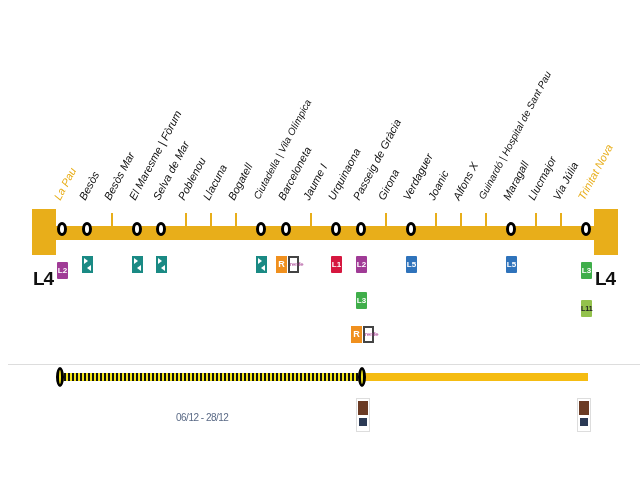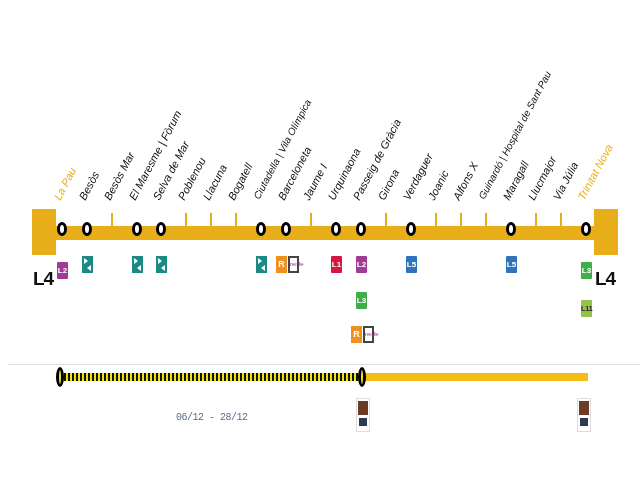--- a/index.html
+++ b/index.html
@@ -14,21 +14,21 @@
   .badge { position:absolute; width:11px; height:17px; font-size:8px; color:#fff; font-weight:bold; text-align:center; line-height:17px; border-radius:1px; font-family:"Liberation Sans", sans-serif; }
   .tram { position:absolute; width:11px; height:17px; background:#1a8a84; }
   .tram::before { content:""; position:absolute; left:2px; top:2px; width:0; height:0; border-left:4px solid #fff; border-top:3px solid transparent; border-bottom:3px solid transparent; }
   .tram::after { content:""; position:absolute; right:2px; bottom:2px; width:0; height:0; border-right:4px solid #fff; border-top:3px solid transparent; border-bottom:3px solid transparent; }
   .renfe { position:absolute; width:11px; height:17px; background:#f0901e; color:#fff; font-size:9px; font-weight:bold; text-align:center; line-height:17px; }
   .rodalies { position:absolute; width:11px; height:17px; border:2px solid #444; box-sizing:border-box; background:#fff; color:#a0308a; font-size:6px; text-align:center; line-height:13px; }
   .divider { position:absolute; left:8px; top:364px; width:632px; height:1px; background:#dddddd; }
   .service-cut { position:absolute; left:60px; top:373px; width:302px; height:8px; background:repeating-linear-gradient(90deg,#111 0 2px,#f2e41c 2px 4px); }
   .service-ok { position:absolute; left:362px; top:373px; width:226px; height:8px; background:#f5bc12; }
   .service-node { position:absolute; top:367px; width:8px; height:20px; border:3px solid #000; border-radius:50%; background:#f2e41c; box-sizing:border-box; }
-  .dates { position:absolute; left:176px; top:412px; font-size:10px; color:#5a6a86; font-family:Liberation Mono, monospace; letter-spacing:-0.5px; }
+  .dates { position:absolute; left:176px; top:412px; font-size:10px; color:#5a6a86; font-family:Liberation Sans, sans-serif; letter-spacing:-0.5px; }
   .bus { position:absolute; top:398px; width:12px; height:32px; border:1px solid #ddd; background:#fff; }
   .bus .top { position:absolute; left:1px; top:2px; width:10px; height:14px; background:#6b3b24; }
   .bus .bot { position:absolute; left:2px; top:19px; width:8px; height:8px; background:#2b3a55; }
 </style>
 </head>
 <body>
 
 <div>
 
   <div class="st-label terminal" style="left:62px; top:190px;">La Pau</div>

